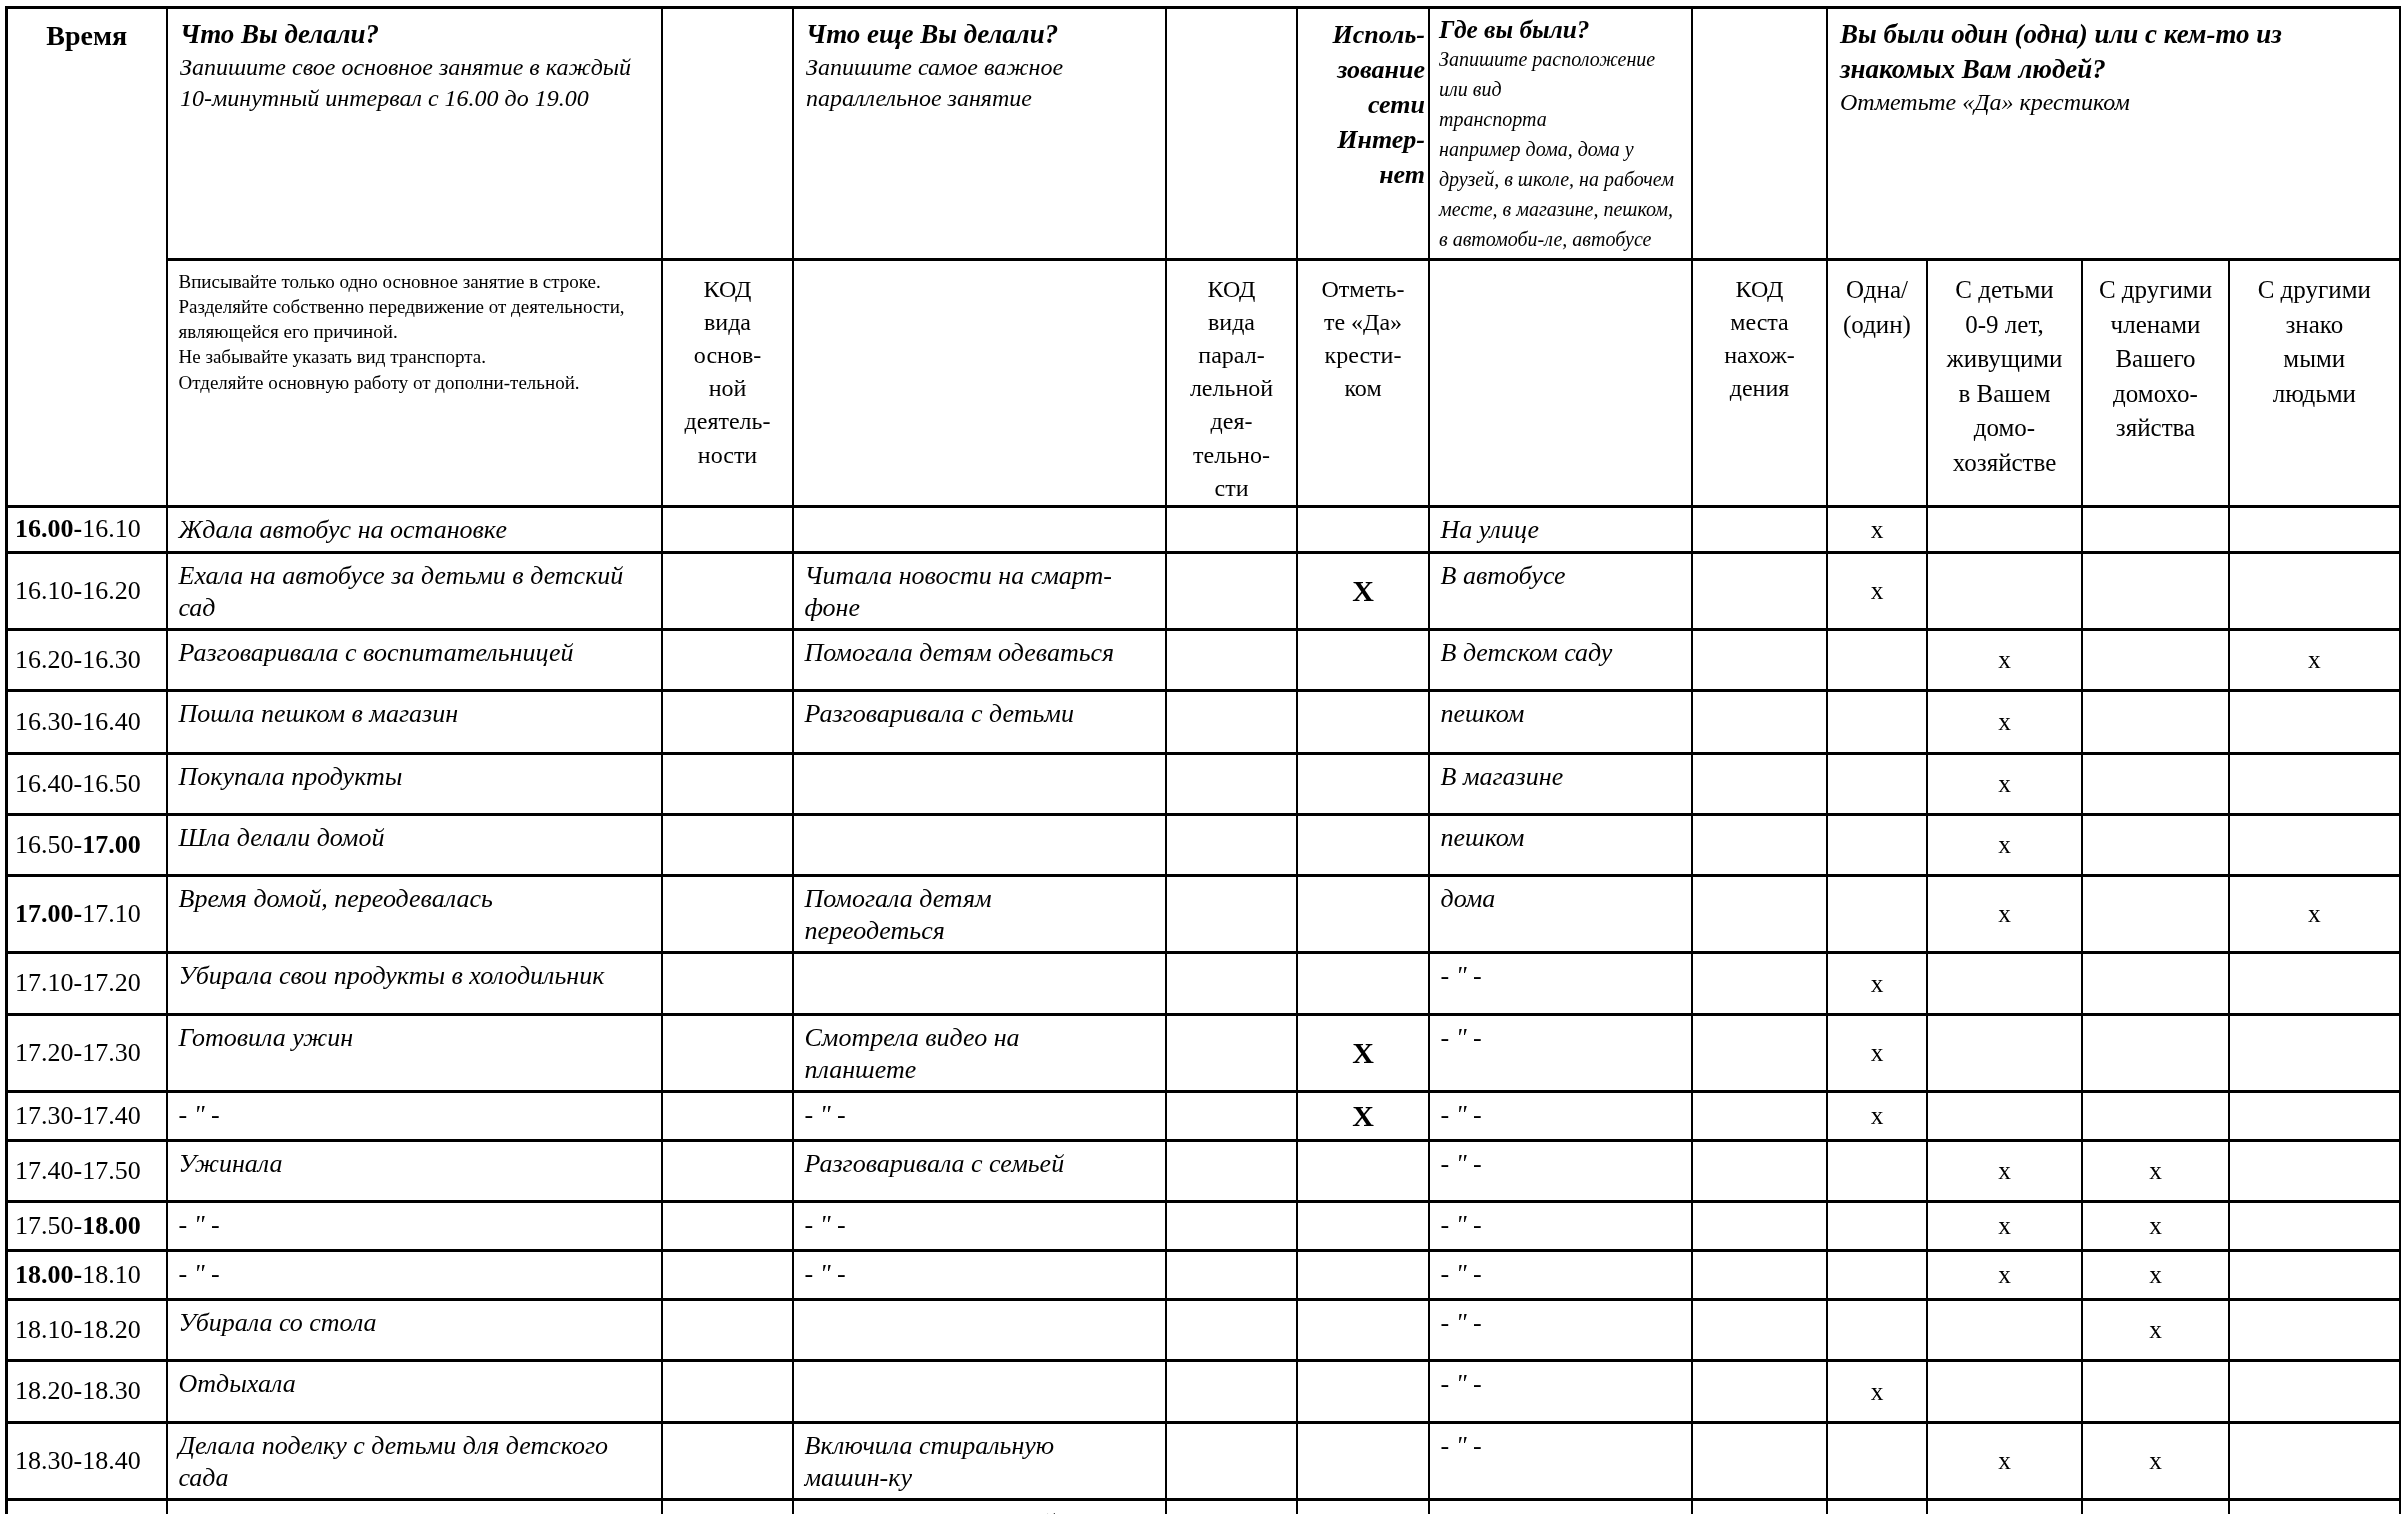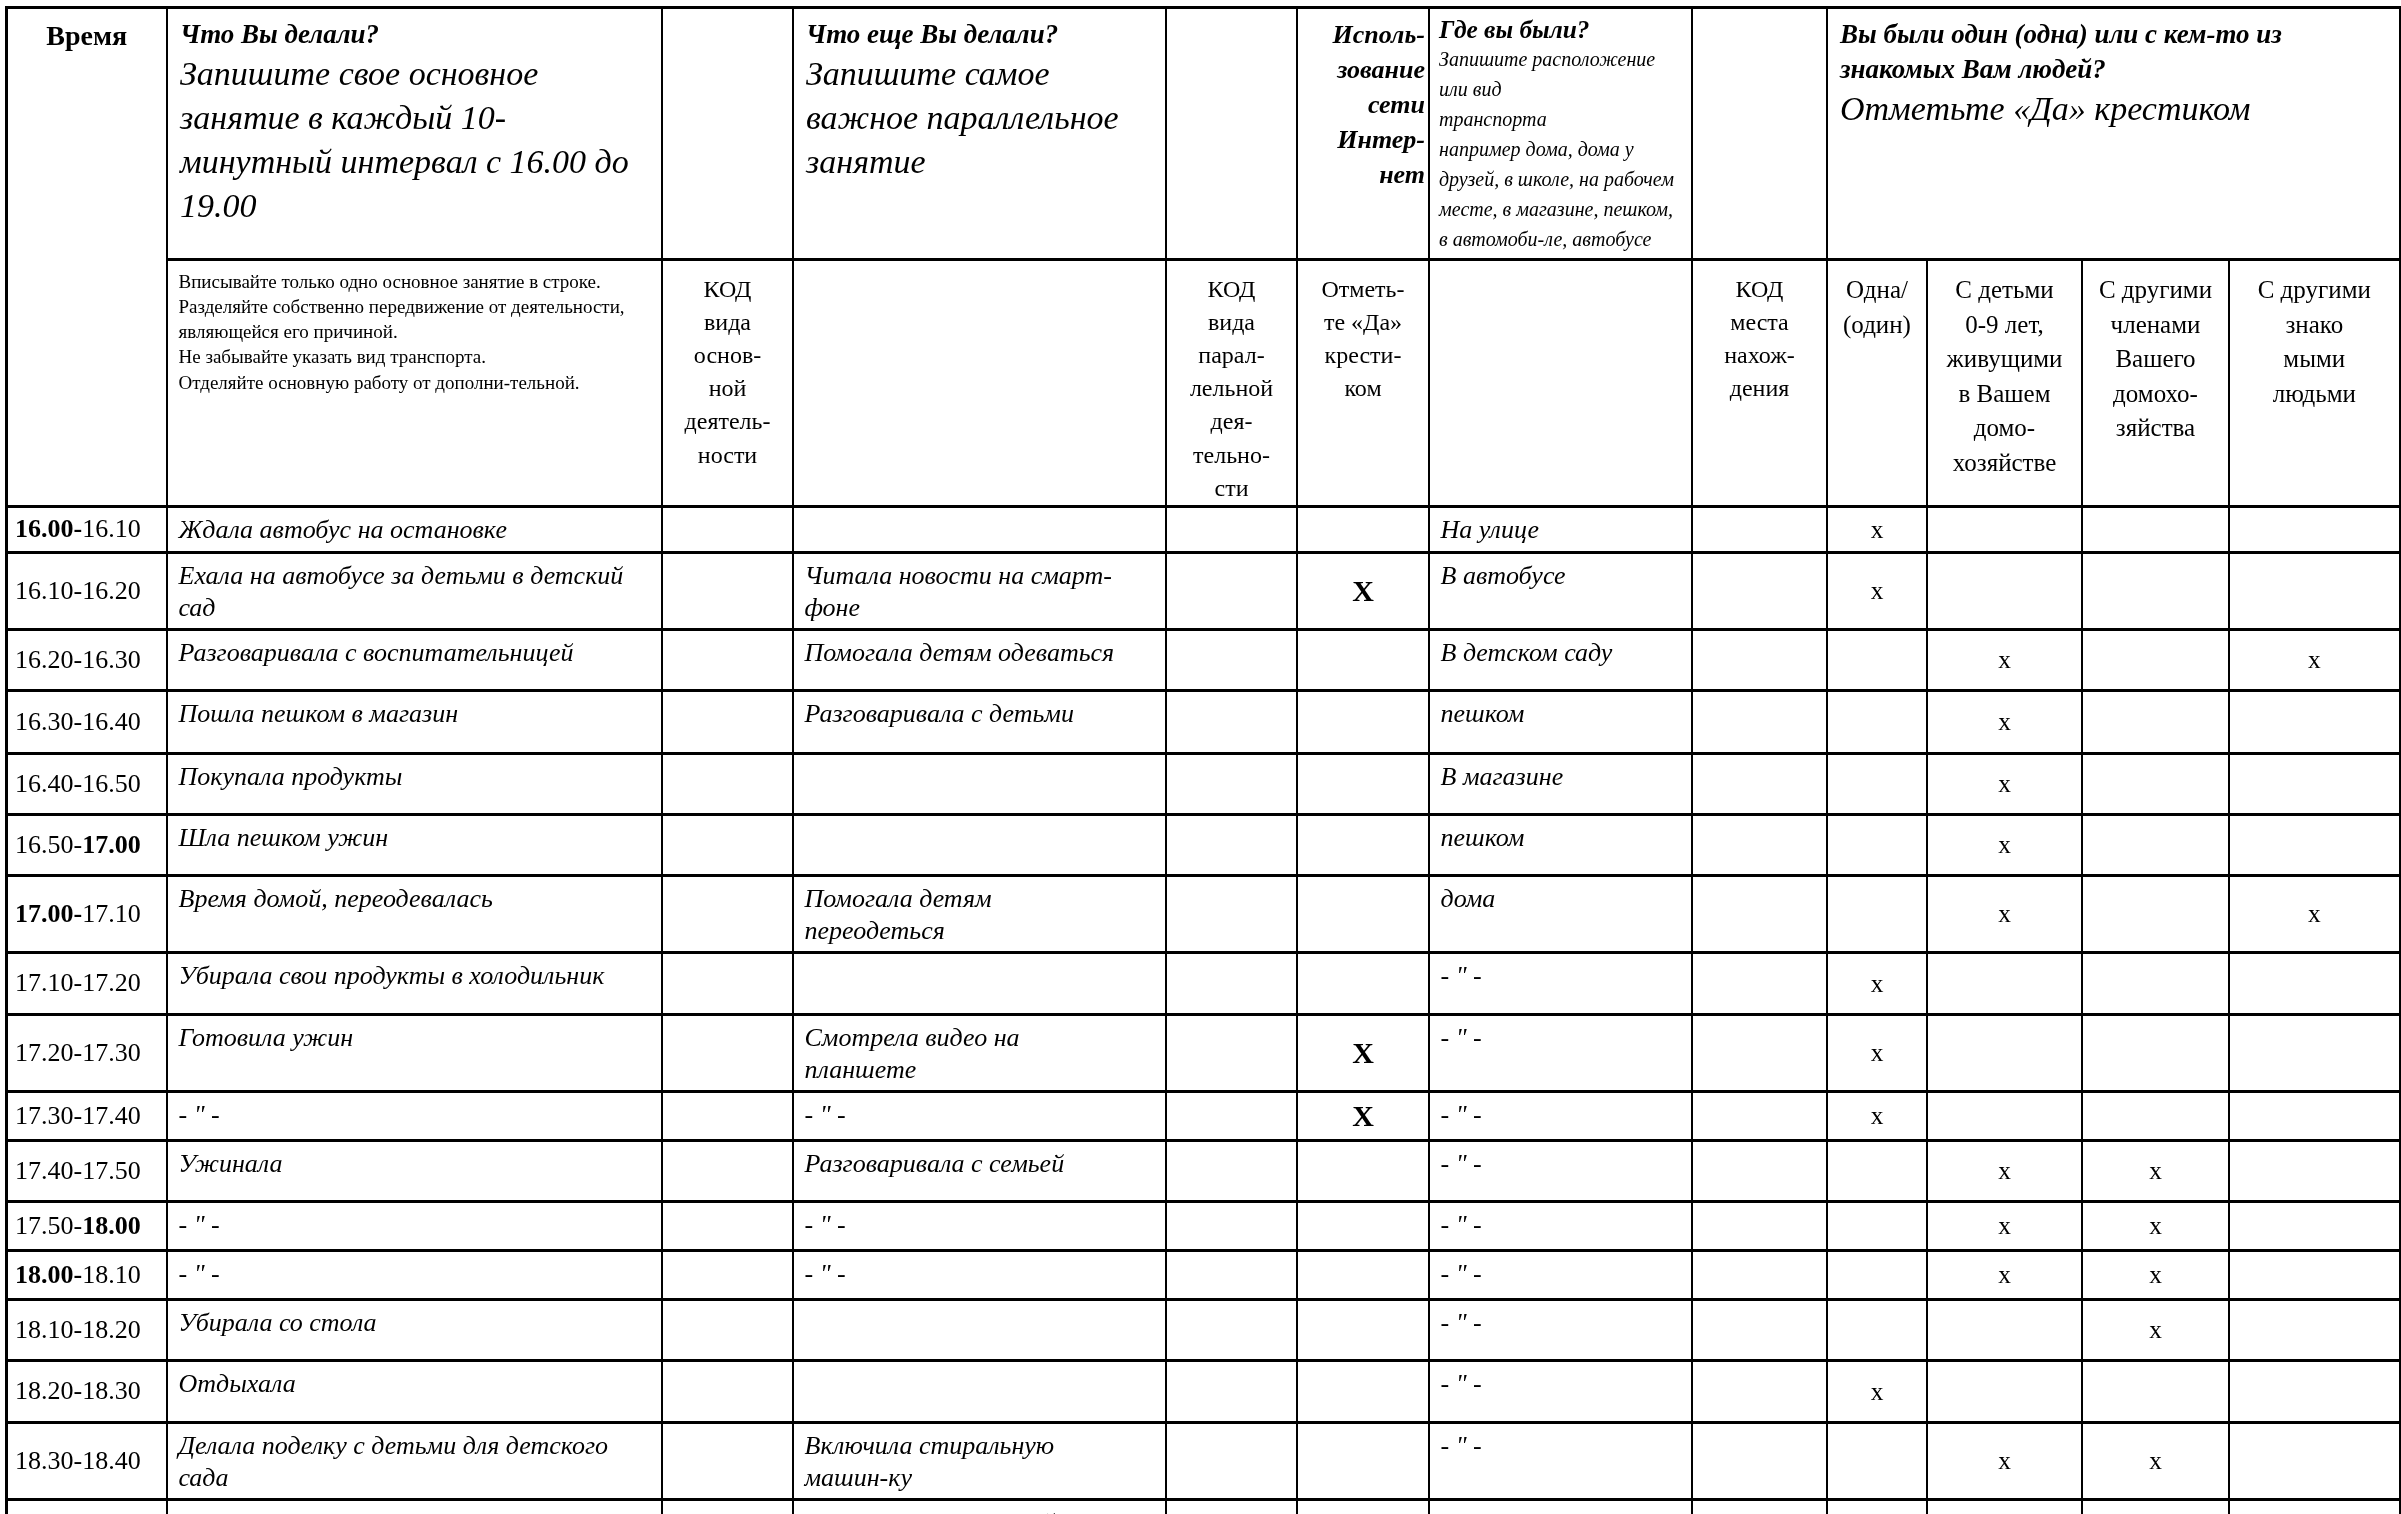--- a/index.html
+++ b/index.html
@@ -3,21 +3,21 @@
 <meta charset="utf-8">
 <style>
   html,body{margin:0;padding:0;background:#fff;color:#000;}
   body{width:2401px;height:1515px;font-family:"Liberation Serif","DejaVu Serif",serif;}
   table{border-collapse:collapse;table-layout:fixed;width:2392px;margin:6px 0 0 4.5px;border:3.7px solid #000;}
   th,td{border:2.2px solid #000;border-top-width:3px;border-bottom-width:3px;padding:0;vertical-align:top;overflow:hidden;}
   .pre{white-space:pre-line;}
   
   .h-time{font-weight:bold;font-size:28px;text-align:center;padding-top:10.5px;}
   .ht{font-weight:bold;font-style:italic;font-size:27px;}
-  .hn{font-style:italic;font-size:34px;font-weight:normal;}
+  .hn{font-style:italic;font-size:24px;font-weight:normal;}
   .h-left{text-align:left;font-weight:normal;padding:7.5px 13.5px 0 12px;line-height:1.3;}
   .h-net{font-weight:bold;font-style:italic;font-size:26px;text-align:right;padding:7.5px 3px 0 10.5px;line-height:1.35;white-space:pre-line;}
   .ht7{font-weight:bold;font-style:italic;font-size:25.4px;}
   .hn7{font-style:italic;font-size:20px;line-height:1.5;font-weight:normal;}
   .h-where{text-align:left;padding:6px 6px 4px 9px;font-weight:normal;}
   
   .h-instr{font-size:19px;font-weight:normal;text-align:left;padding:7.5px 10.5px 0 10.5px;line-height:1.33;white-space:pre-line;}
   .h-code{font-size:24px;font-weight:normal;text-align:center;padding-top:12px;line-height:1.38;white-space:pre-line;}
   .h-soc{font-size:25px;font-weight:normal;text-align:center;padding-top:12px;line-height:1.38;white-space:pre-line;}
   
@@ -189,21 +189,21 @@
     <td class="c-net cell-internet"></td>
     <td class="c-text cell-where">В магазине</td>
     <td class="c-code"></td>
     <td class="c-x cell-alone"></td>
     <td class="c-x cell-children">x</td>
     <td class="c-x cell-household"></td>
     <td class="c-x cell-known"></td>
   </tr>
       <tr style="height: 61px;">
     <td class="c-time"><span class="t1">16.50-</span><span class="t2 b">17.00</span></td>
-    <td class="c-text cell-main">Шла пешком ужин</td>
+    <td class="c-text cell-main">Шла делали домой</td>
     <td class="c-code"></td>
     <td class="c-text c-par cell-parallel"></td>
     <td class="c-code"></td>
     <td class="c-net cell-internet"></td>
     <td class="c-text cell-where">пешком</td>
     <td class="c-code"></td>
     <td class="c-x cell-alone"></td>
     <td class="c-x cell-children">x</td>
     <td class="c-x cell-household"></td>
     <td class="c-x cell-known"></td>

